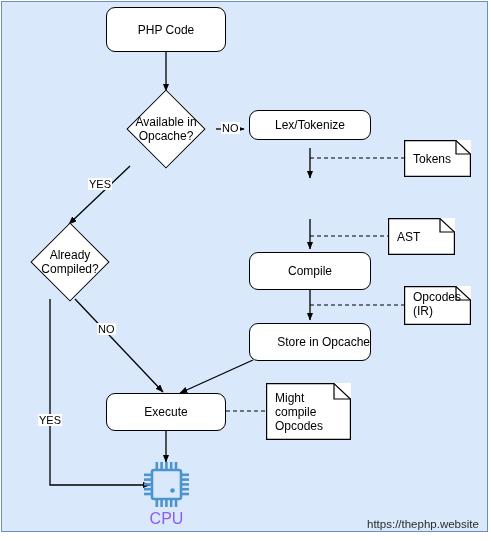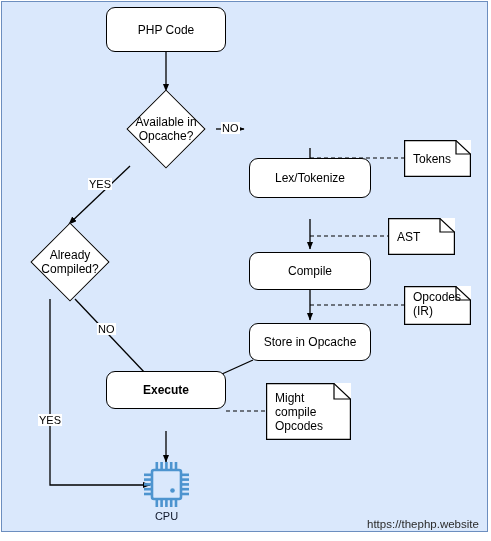--- a/index.html
+++ b/index.html
@@ -109,22 +109,22 @@
     line-height: 12px;
     padding: 0 1px;
     white-space: nowrap;
   }
   .cpu-icon {
     position: absolute;
   }
   .cpu-caption {
     position: absolute;
     text-align: center;
-    font-size: 11px;
-    color: #0f172a;
+    font-size: 16px;
+    color: #8b5cf6;
   }
   .url-text {
     position: absolute;
     font-size: 11.5px;
     color: #2b2b2b;
     white-space: nowrap;
   }
   .watermark {
     position: absolute;
     font-size: 17px;
@@ -196,42 +196,42 @@
   </div>
 
   <div class="decision-wrap" style="left:106px; top:91px; width:120px; height:76px;">
     <div class="decision-shape" style="width:54px; height:54px;"></div>
     <div class="decision-label">
       <div>Available in</div>
       <div>Opcache?</div>
     </div>
   </div>
 
-  <div class="node proc" style="left:249px; top:110px; width:122px; height:40px;margin-top:48px;">
+  <div class="node proc" style="left:249px; top:110px; width:122px; height:30px;">
     <span>Lex/Tokenize</span>
   </div>
 
 
   <div class="node proc" style="left:249px; top:252px; width:122px; height:38px;">
     <span>Compile</span>
   </div>
 
-  <div class="node proc" style="left:249px; top:323px; width:122px; height:38px;">
+  <div class="node proc" style="left:249px; top:323px; width:122px; height:38px;justify-content:flex-end;">
     <span>Store in Opcache</span>
   </div>
 
   <div class="decision-wrap" style="left:10px; top:224px; width:120px; height:76px;">
     <div class="decision-shape" style="width:54px; height:54px;"></div>
     <div class="decision-label">
       <div>Already</div>
       <div>Compiled?</div>
     </div>
   </div>
 
-  <div class="node proc" style="left:106px; top:371px; width:120px; height:38px;font-weight:bold;">
+  <div class="node proc" style="left:106px; top:393px; width:120px; height:38px;">
     <span>Execute</span>
   </div>
 
   <div class="note" style="left:404px; top:140px; width:67px; height:37px;">
     <svg class="note-body" viewBox="0 0 67 37" preserveAspectRatio="none" xmlns="http://www.w3.org/2000/svg">
       <path d="M0.6,0.6 H52 L66.4,14 V36.4 H0.6 Z" fill="#ffffff" stroke="#000000" stroke-width="1.2"></path>
       <path d="M52,0.6 V14 H66.4" fill="none" stroke="#000000" stroke-width="1.2"></path>
     </svg>
     <div class="note-text">Tokens</div>
   </div>

